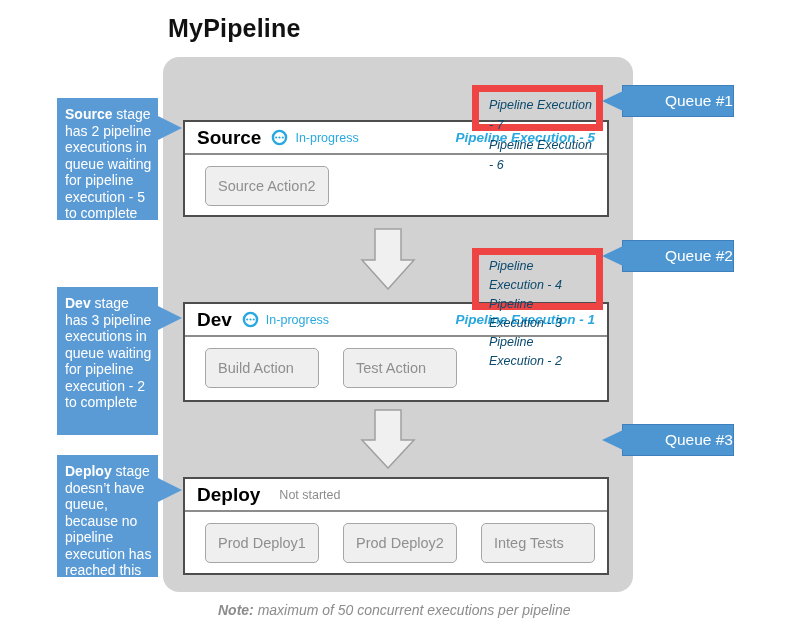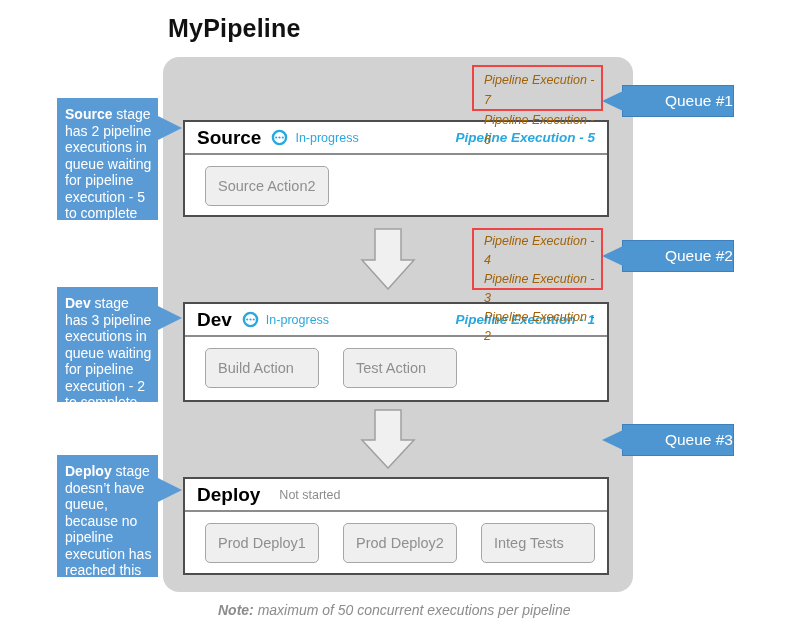--- a/index.html
+++ b/index.html
@@ -22,34 +22,34 @@
   .stage-status.gray { color:#8c8c8c; margin-left:19px; }
   .stage-exec { margin-left:auto; font-size:13.5px; font-weight:bold; font-style:italic; color:#29a8df; }
 
   .stage-body { display:flex; gap:24px; padding:11px 0 0 20px; }
   .action-box { height:40px; min-width:114px; background:#efefef; border:1px solid #a6a6a6; border-radius:5px; display:flex; align-items:center; padding:0 12px; font-size:14.5px; color:#8f8f8f; white-space:nowrap; }
 
   .down-arrow { position:absolute; left:360px; width:56px; }
   .down-arrow-1 { top:228px; }
   .down-arrow-2 { top:409px; }
 
-  .queue-box { position:absolute; border:2px solid #ef4444; color:#a16207; font-style:italic; font-size:12.5px; }
+  .queue-box { position:absolute; border:7px solid #ef4444; color:#0c4a6e; font-style:italic; font-size:12.5px;margin-top:20px; }
   .queue-box-1 { left:472px; top:65px;  width:131px; height:46px; padding:3px 0 0 10px; line-height:20px; }
   .queue-box-2 { left:472px; top:228px; width:131px; height:62px; padding:2px 6px 0 10px; line-height:19px; }
   .queue-box-3 { left:475px; top:417px; width:130px; height:23px; text-align:center; line-height:19px; font-style:normal; font-size:12px; }
 
   .queue-callout { position:absolute; width:112px; height:32px; background:#4e96d2; border:1px solid #3d80bd; color:#fff; font-size:15.5px; display:flex; align-items:center; justify-content:flex-end; }
   .queue-callout-1 { left:622px; top:85px; }
   .queue-callout-2 { left:622px; top:240px; }
   .queue-callout-3 { left:622px; top:424px; }
   .queue-tri { position:absolute; left:-21px; top:5px; width:0; height:0; border-top:10px solid transparent; border-bottom:10px solid transparent; border-right:21px solid #4e96d2; }
 
   .note-callout { position:absolute; left:57px; width:101px; background:#5b9bd5; color:#fff; font-size:14px; line-height:16.5px; padding:8px 5px 8px 8px; }
   .note-callout-1 { top:98px;  height:122px; }
-  .note-callout-2 { top:287px; height:115px; }
+  .note-callout-2 { top:287px; height:148px; }
   .note-callout-3 { top:455px; height:122px; }
   .callout-tri { position:absolute; right:-24px; width:0; height:0; border-top:12px solid transparent; border-bottom:12px solid transparent; border-left:24px solid #5b9bd5; }
   .ct-1 { top:18px; } .ct-2 { top:19px; } .ct-3 { top:23px; }
   .bold { font-weight:bold; }
 
   .footnote { position:absolute; left:218px; top:602px; font-size:14px; font-style:italic; color:#8c8c8c; }
   .footnote .bold { font-weight:bold; }
 </style>
 </head>
 <body>

